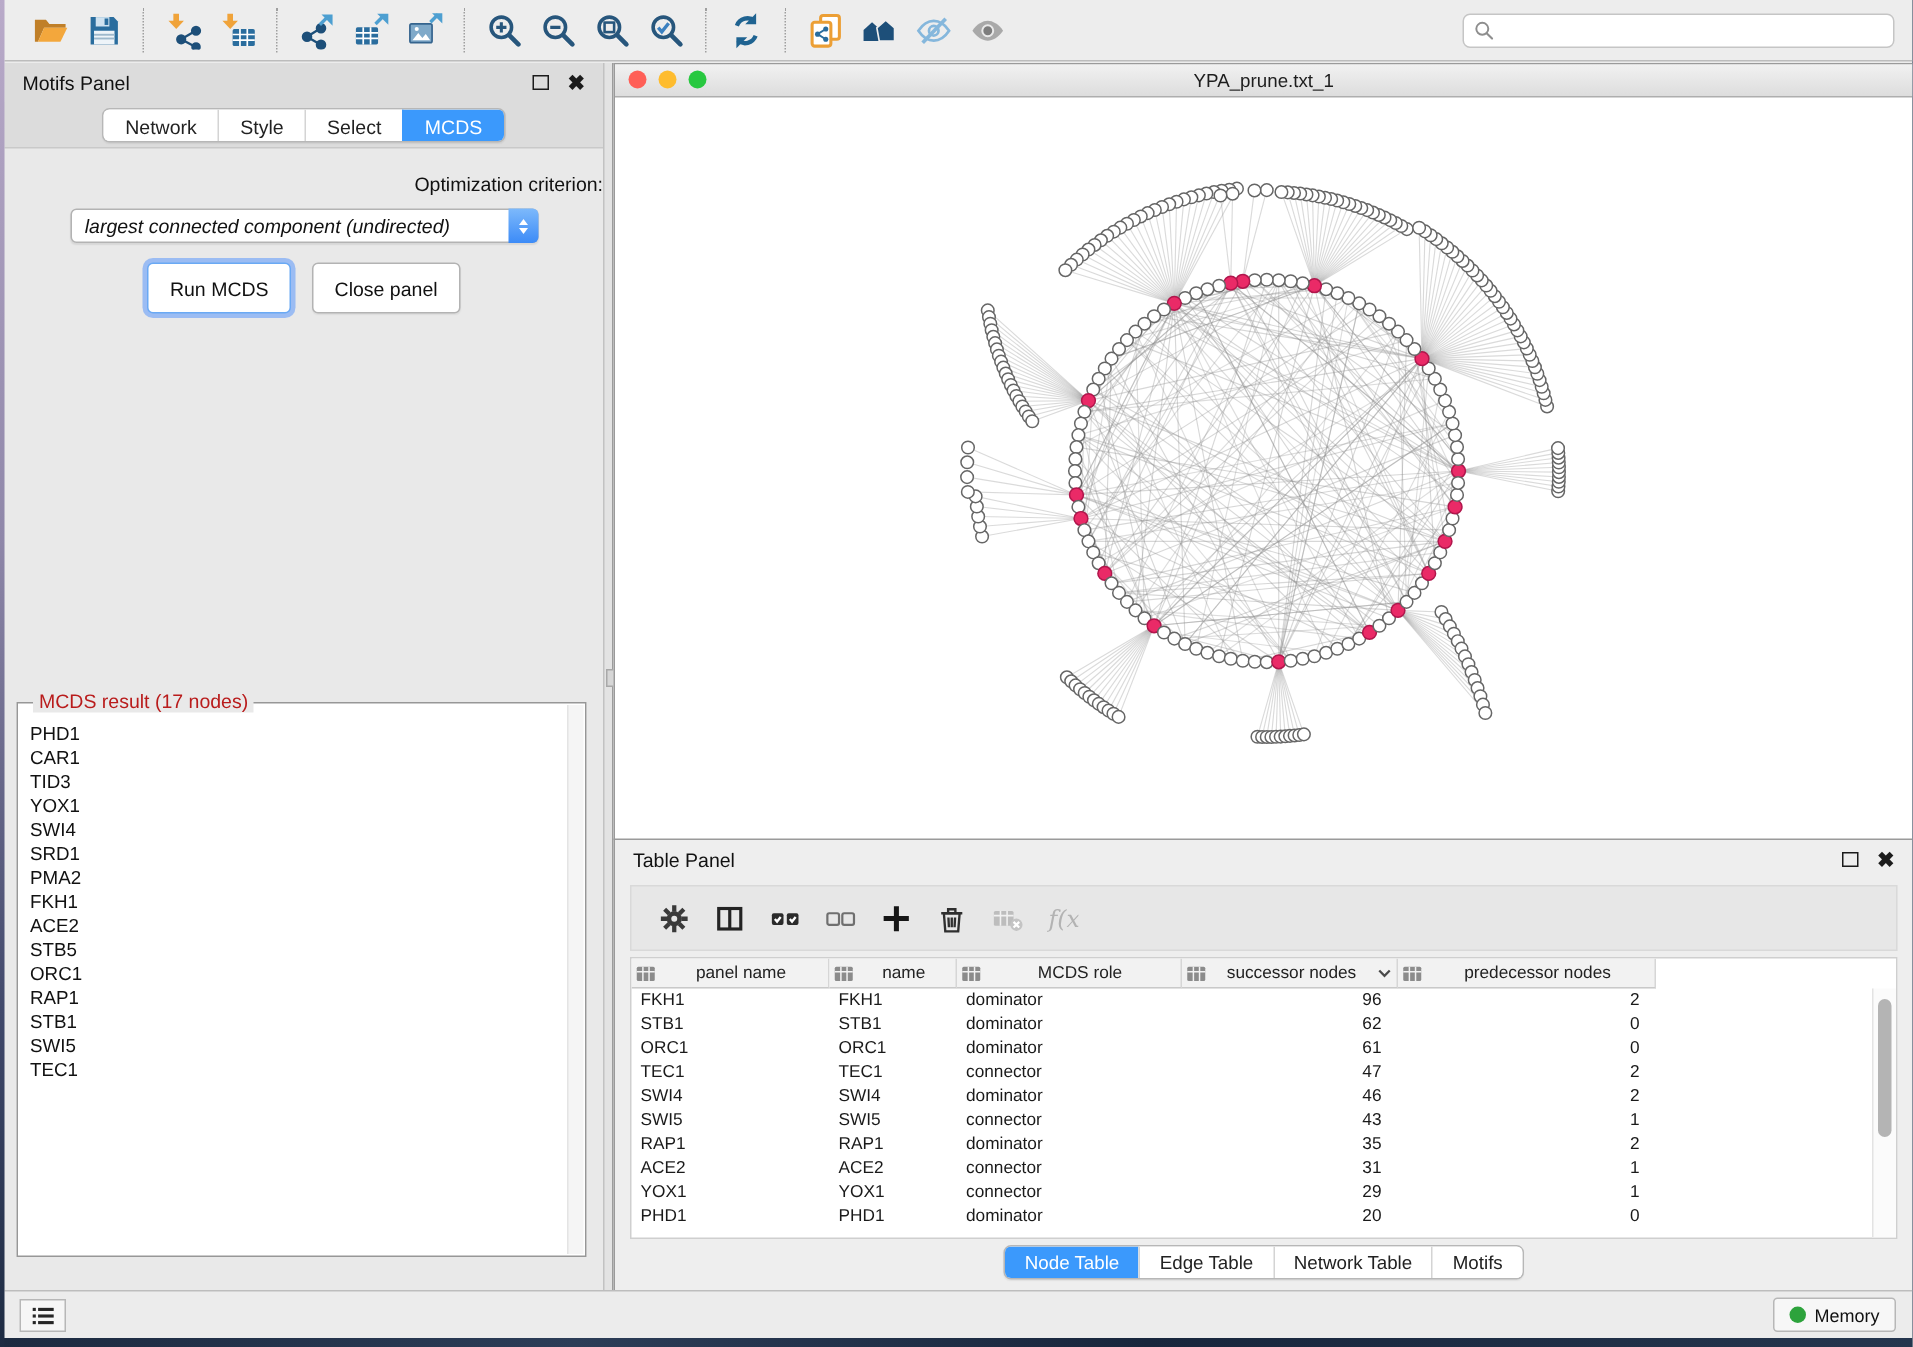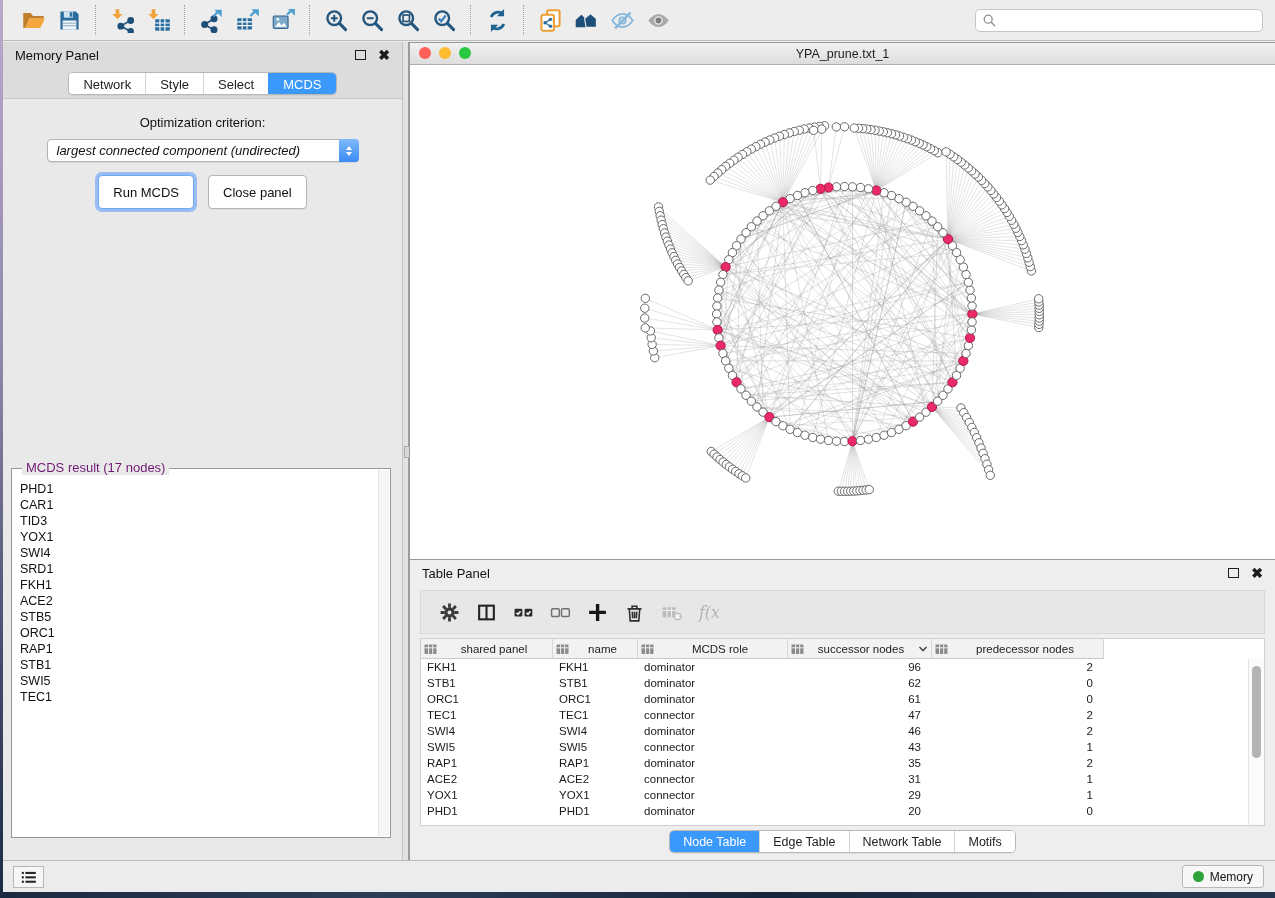--- a/index.html
+++ b/index.html
@@ -25,31 +25,31 @@
 
   .seg{display:inline-flex;background:#fff;border:1px solid #b7b7b7;border-radius:5px;overflow:hidden;height:21px;box-shadow:0 1px 1px rgba(0,0,0,.06);}
   .seg-item{padding:12px 14px;font-size:13px;color:#222;display:flex;align-items:center;border-left:1px solid #d4d4d4;background:#fff;white-space:nowrap;}
   .seg-item:first-child{border-left:none;}
   .seg-item.active{background:#3b99fc;color:#fff;border-left-color:#3b99fc;}
 
   
   .control-panel{position:absolute;left:3px;top:42px;width:399px;height:818px;background:#dcdcdc;box-sizing:border-box;}
   .cp-tabs{height:30px;display:flex;align-items:center;justify-content:center;background:#dcdcdc;}
   .cp-body{position:absolute;left:0;right:0;top:56px;bottom:0;background:#e9e9e9;border-top:1px solid #c9c9c9;}
-  .cp-label{margin-top:16px;text-align:center;font-size:13px;color:#111;}
+  .cp-label{margin-top:16px;text-align:right;font-size:13px;color:#111;}
   .dropdown{position:relative;width:312px;height:23px;margin:9px auto 0;background:#fff;border:1px solid #b3b3b3;border-radius:4px;box-sizing:border-box;font-size:13px;color:#111;display:flex;align-items:center;padding-left:9px;box-shadow:0 1px 1px rgba(0,0,0,.08);font-style:italic;}
   .dropdown .stepper{position:absolute;right:-1px;top:-1px;width:20px;height:23px;border-radius:0 4px 4px 0;background:linear-gradient(#7db9fb,#3c8bf7);display:flex;flex-direction:column;align-items:center;justify-content:center;gap:2px;}
   .stepper i{display:block;width:0;height:0;border-left:3.5px solid transparent;border-right:3.5px solid transparent;}
   .stepper .up{border-bottom:4.5px solid #fff;}
   .stepper .dn{border-top:4.5px solid #fff;}
   .cp-buttons{display:flex;justify-content:center;gap:14px;margin-top:13px;}
   .btn{height:34px;padding:0 14px;background:#fff;border:1px solid #b3b3b3;border-radius:4px;font-size:13px;color:#111;font-family:"Liberation Sans",sans-serif;display:flex;align-items:center;box-shadow:0 1px 1px rgba(0,0,0,.06);}
   .btn.focused{box-shadow:0 0 0 3px rgba(77,144,254,.5);border-color:#6aa9f4;}
   .result-group{position:absolute;left:8px;right:11px;top:369px;bottom:22px;border:1px solid #979797;background:#fff;}
-  .result-legend{position:absolute;top:-9px;left:10px;background:#e9e9e9;padding:0 4px;font-size:13px;color:#701a75;}
+  .result-legend{position:absolute;top:-9px;left:10px;background:#e9e9e9;padding:0 4px;font-size:13px;color:#b91c1c;}
   .result-list{position:absolute;left:1px;right:11px;top:6px;bottom:1px;overflow:hidden;padding:6px 0 0 7px;font-size:12.5px;line-height:16px;color:#111;}
   .result-scroll{position:absolute;right:1px;top:1px;bottom:1px;width:10px;background:#f5f5f5;border-left:1px solid #e4e4e4;}
 
   
   .v-divider{position:absolute;left:402px;top:42px;width:7px;height:818px;background:#e3e3e3;border-left:1px solid #c2c2c2;border-right:1px solid #9c9c9c;box-sizing:border-box;}
   .v-grip{position:absolute;left:0.5px;top:404px;width:4px;height:10px;background:#d6d6d6;border:1px solid #a8a8a8;}
 
   
   .network-view{position:absolute;left:409px;top:42px;right:0;height:518px;background:#fff;border:1px solid #9a9a9a;border-right:none;box-sizing:border-box;}
   .nv-titlebar{position:relative;height:21px;background:linear-gradient(#f1f1f1,#dddddd);border-bottom:1px solid #aeaeae;}
@@ -238,21 +238,21 @@
       <svg viewBox="0 0 14 14">
           <circle cx="5.6" cy="5.6" r="4.3" fill="none" stroke="#8e8e8e" stroke-width="1.4"></circle>
           <path d="M8.9 8.9L12.6 12.6" stroke="#8e8e8e" stroke-width="1.5" stroke-linecap="round"></path>
         </svg>
       <input type="text" placeholder="" style="">
     </div>
   </div>
 
   <div class="control-panel">
     <div class="panel-titlebar">
-      <span>Memory Panel</span>
+      <span>Motifs Panel</span>
       <span class="panel-controls">
         <span class="float-btn"></span>
         <span class="close-btn">✖</span>
       </span>
     </div>
     <div class="cp-tabs">
       <span class="seg">
           <span class="seg-item">Network</span>
           <span class="seg-item">Style</span>
           <span class="seg-item">Select</span>
@@ -274,20 +274,21 @@
       </div>
       <div class="result-group">
         <span class="result-legend">MCDS result (17 nodes)</span>
         <div class="result-list">
             <div>PHD1</div>
             <div>CAR1</div>
             <div>TID3</div>
             <div>YOX1</div>
             <div>SWI4</div>
             <div>SRD1</div>
+            <div>PMA2</div>
             <div>FKH1</div>
             <div>ACE2</div>
             <div>STB5</div>
             <div>ORC1</div>
             <div>RAP1</div>
             <div>STB1</div>
             <div>SWI5</div>
             <div>TEC1</div>
           </div>
         <div class="result-scroll"></div>
@@ -1044,21 +1045,21 @@
       </div>
     <div class="tbl">
       <div class="tbl-header">
           <div class="th" style="width: 132px;">
             <svg class="grid" viewBox="0 0 13 12">
               <rect x="0.5" y="1.5" width="12" height="9.5" rx="1" fill="#8b8b8b"></rect>
               <g stroke="#f1f1f1" stroke-width="1">
                 <path d="M0.5 4.8h12M4.6 1.5v9.5M8.7 1.5v9.5"></path>
               </g>
             </svg>
-            <span class="th-label">shared panel</span>
+            <span class="th-label">panel name</span>
           </div>
           <div class="th" style="width: 85px;">
             <svg class="grid" viewBox="0 0 13 12">
               <rect x="0.5" y="1.5" width="12" height="9.5" rx="1" fill="#8b8b8b"></rect>
               <g stroke="#f1f1f1" stroke-width="1">
                 <path d="M0.5 4.8h12M4.6 1.5v9.5M8.7 1.5v9.5"></path>
               </g>
             </svg>
             <span class="th-label">name</span>
           </div>

